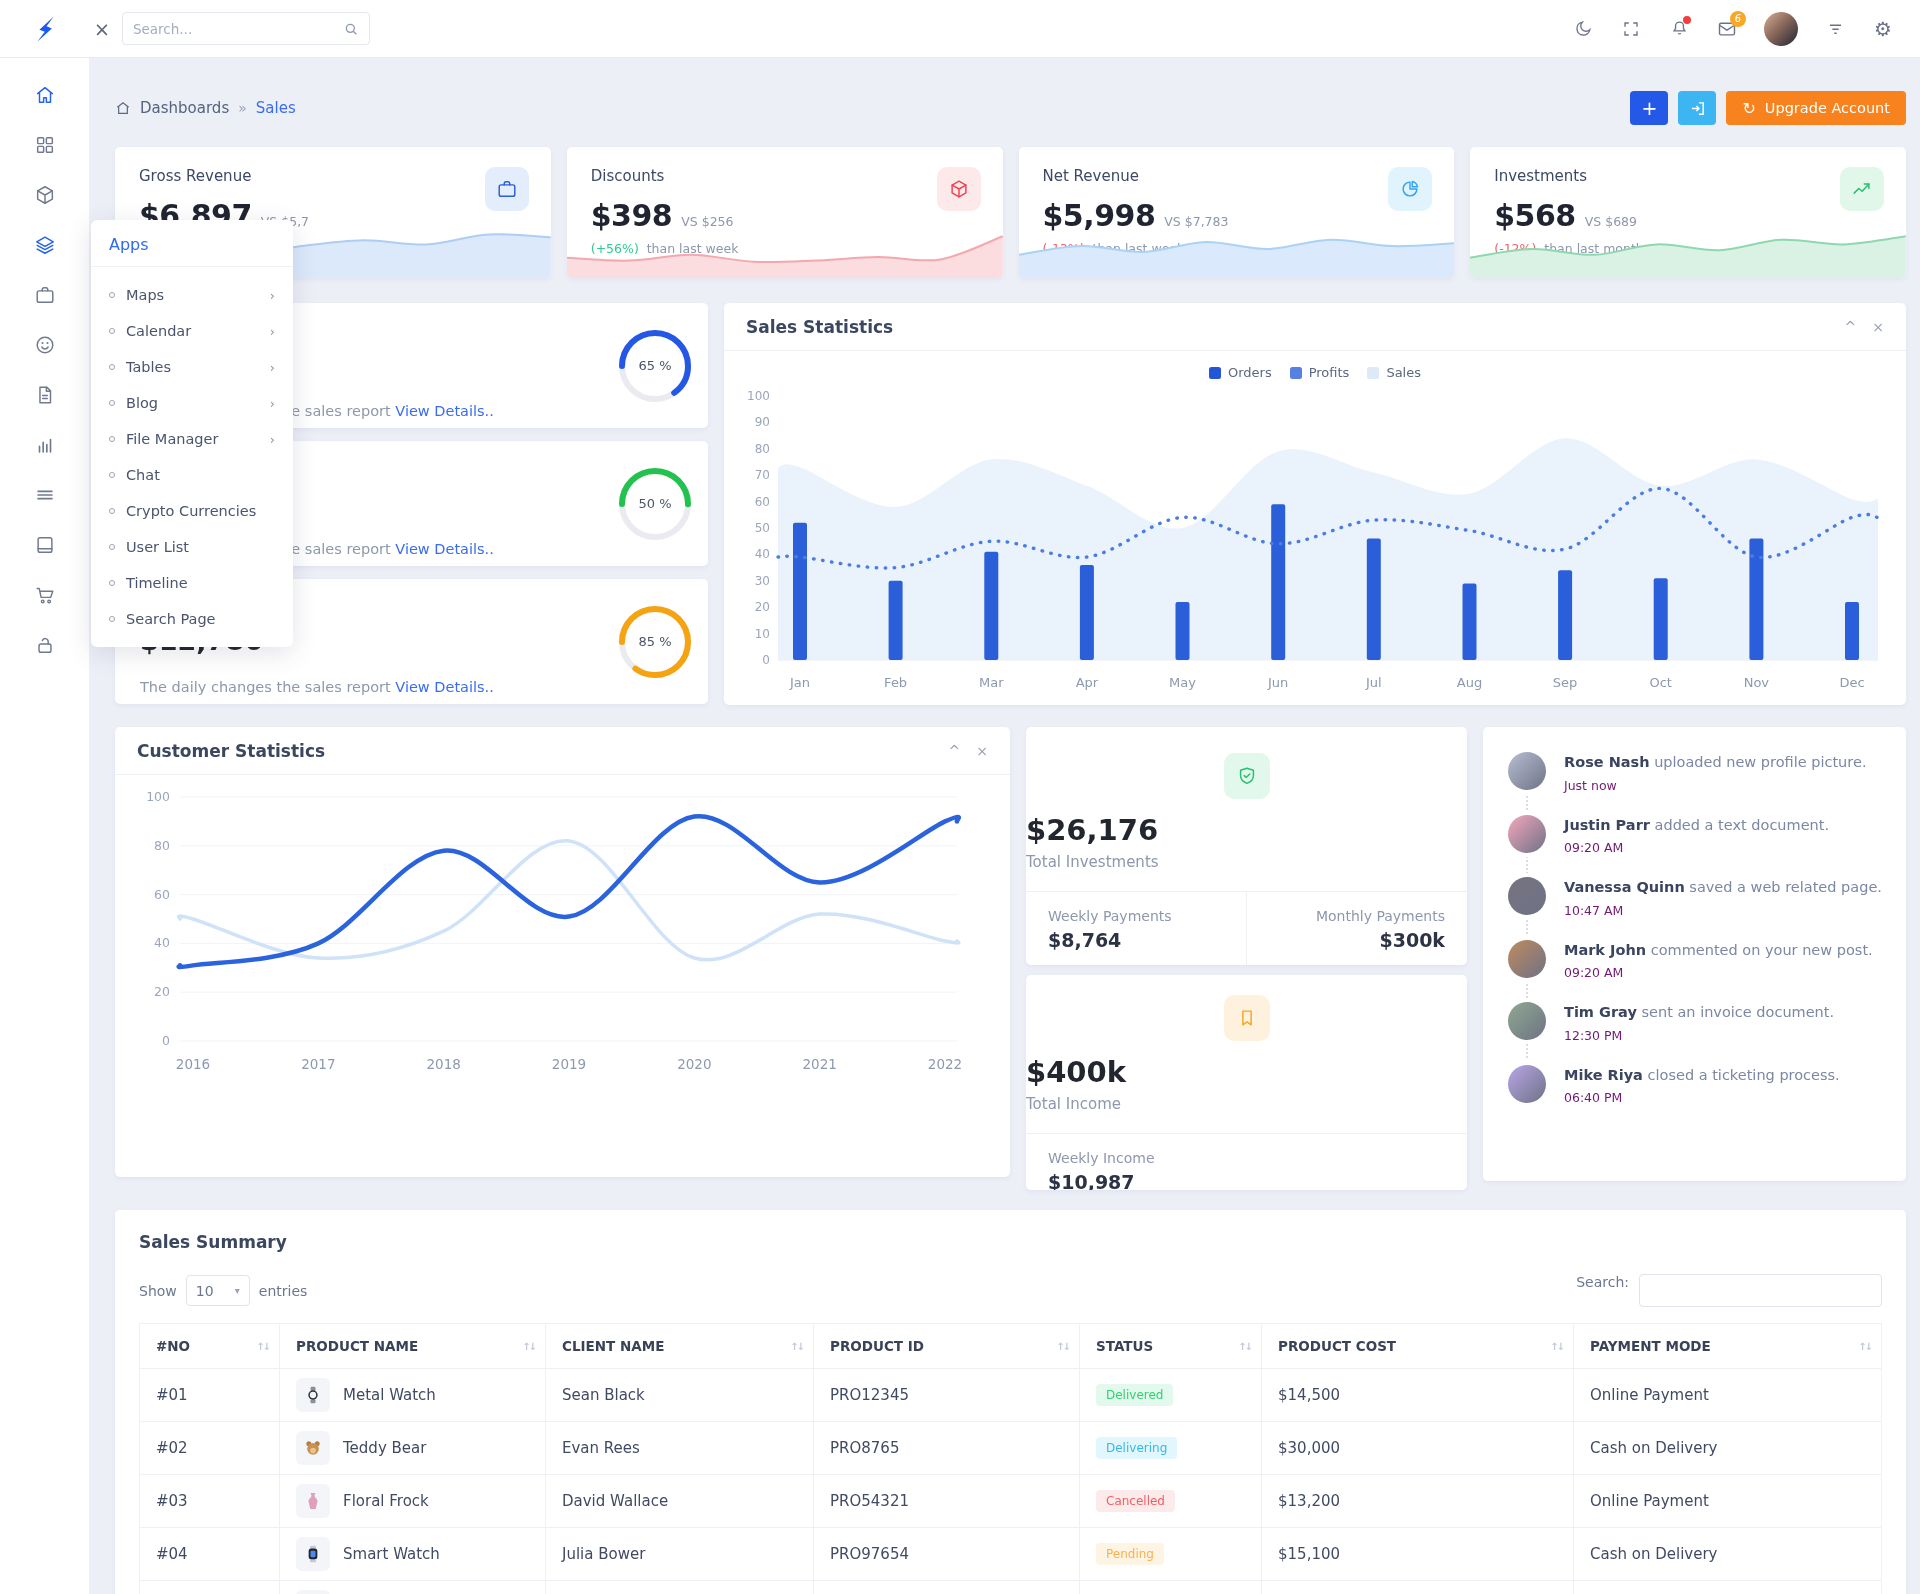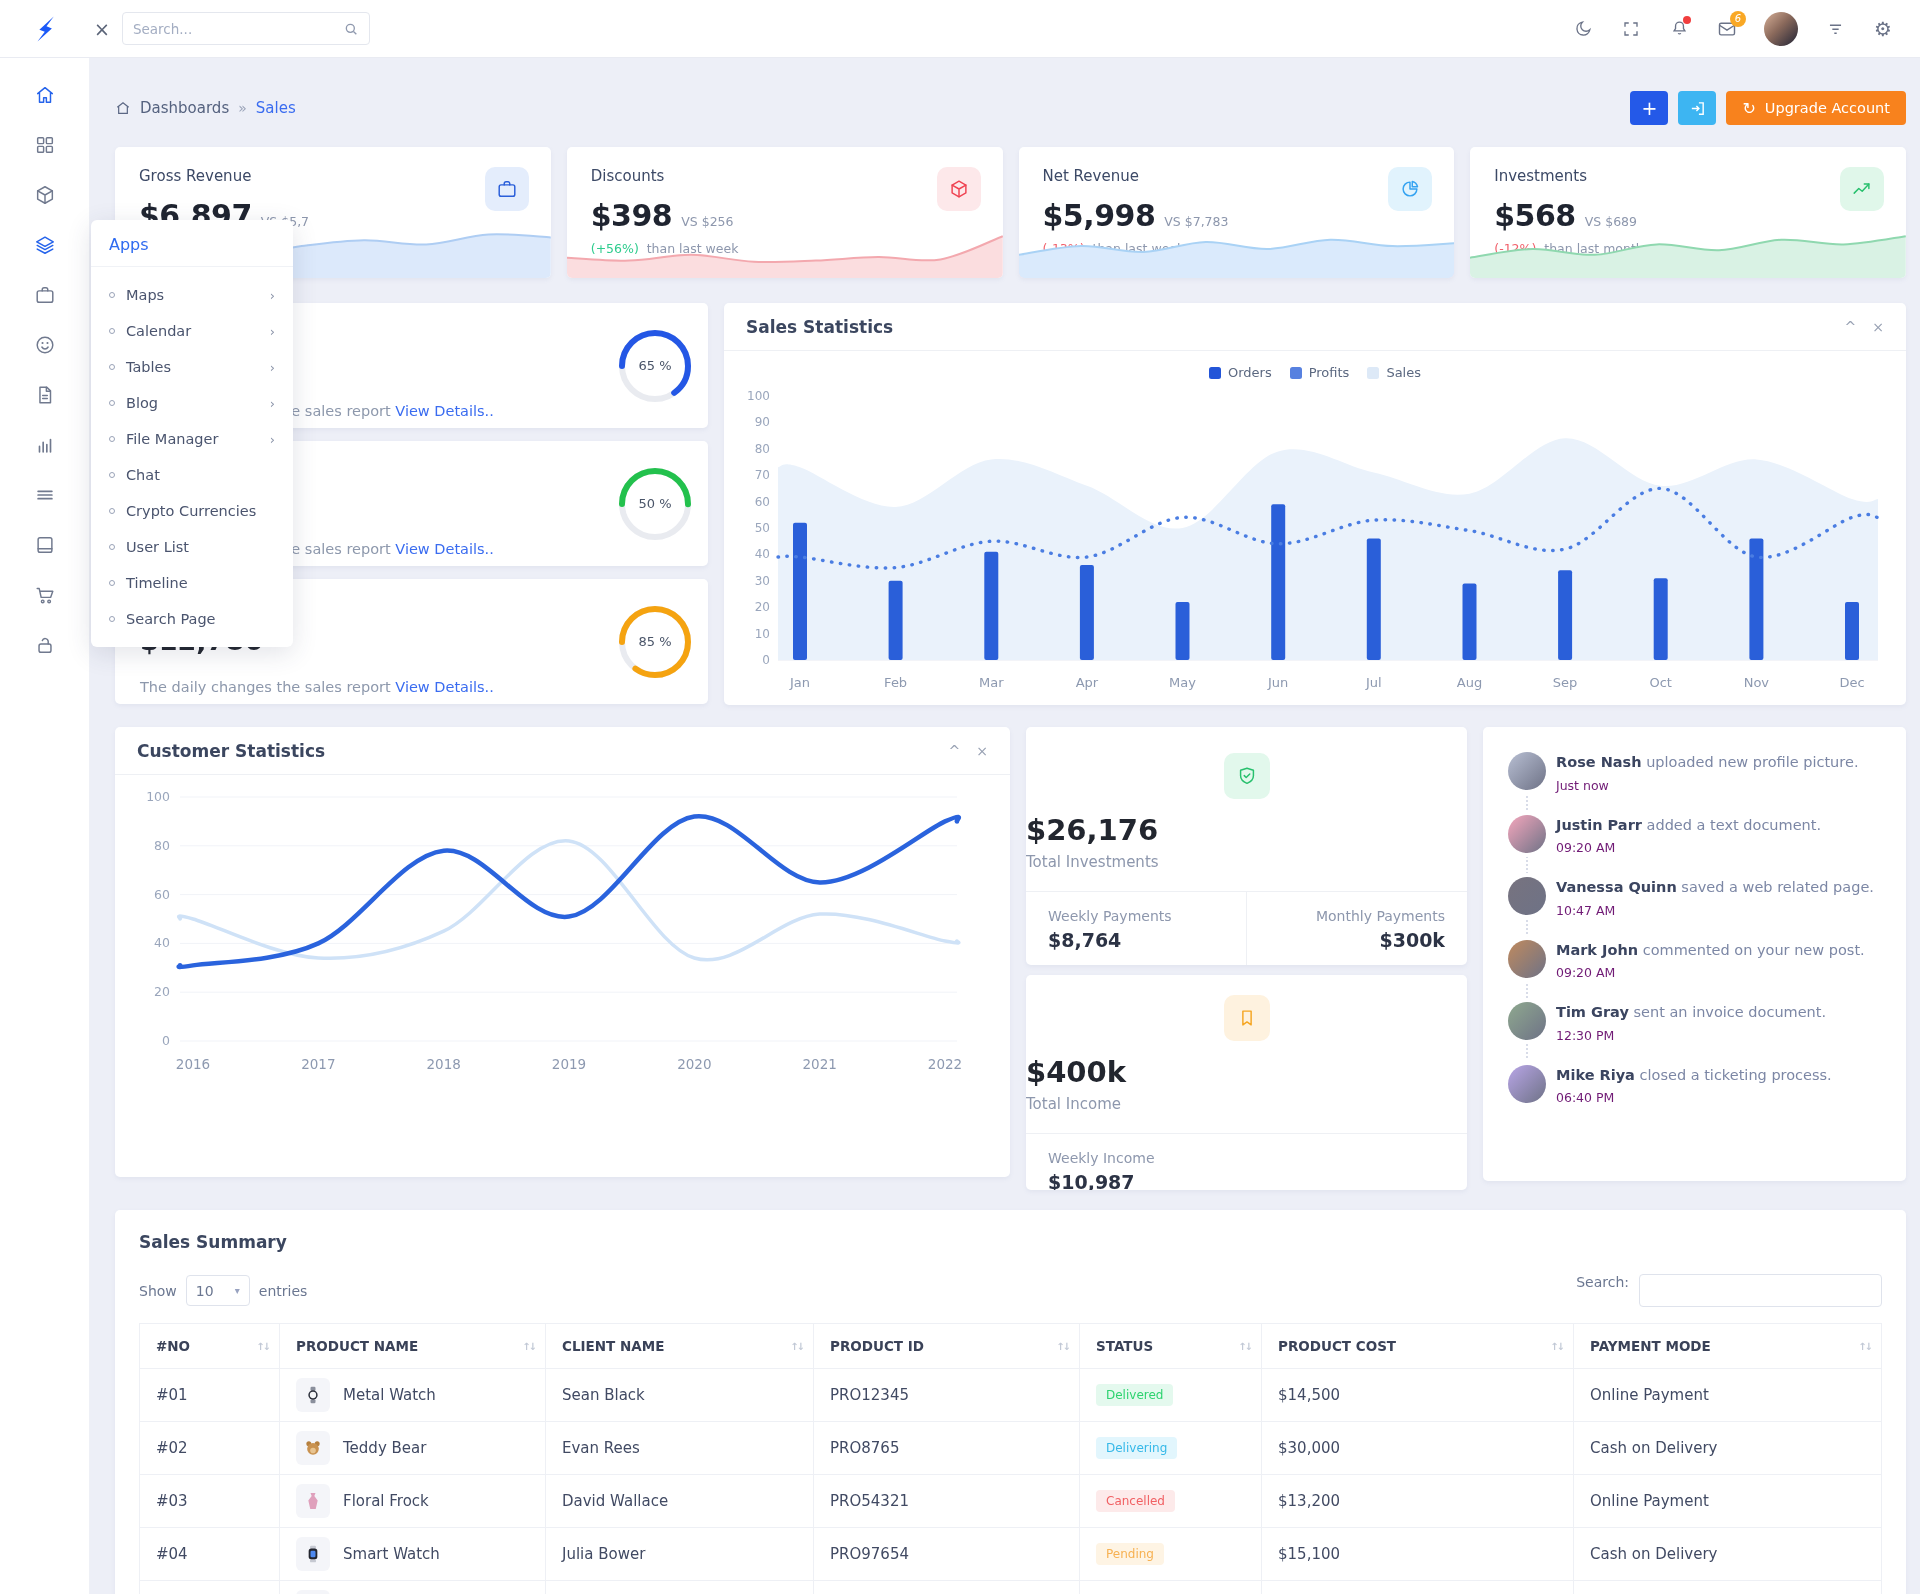--- a/index.html
+++ b/index.html
@@ -90,21 +90,21 @@
   .pay-value{font-size:29px;font-weight:600;color:#22262f;margin-top:14px}
   .pay-label{font-size:15px;color:#8d97ad;margin-top:6px}
   .pay-split{display:flex;border-top:1px solid #eef0f4}
   .pay-cell{flex:1;padding:16px 22px}
   .pay-cell+.pay-cell{border-left:1px solid #eef0f4;text-align:right}
   .pay-cell .l{font-size:14px;color:#8d97ad}
   .pay-cell .v{font-size:19px;font-weight:600;color:#2c3345;margin-top:5px}
   .act-card{flex:1;height:454px}
   .act-list{list-style:none;padding:14px 22px 0 25px;position:relative}
   .act-list::before{content:"";position:absolute;left:43px;top:48px;bottom:58px;border-left:2px dotted #d8dce8}
-  .act-item{display:flex;gap:10px;padding:11px 0;position:relative}
+  .act-item{display:flex;gap:18px;padding:11px 0;position:relative}
   .act-av{width:38px;height:38px;border-radius:50%;flex:none;box-shadow:0 0 0 4px #fff;position:relative;z-index:1}
   .act-txt{font-size:14.5px;color:#7c87a5;line-height:1.35;padding-top:2px}
   .act-txt b{color:#3b4560;font-weight:700}
   .act-time{font-size:12.5px;color:#701a75;margin-top:5px}
   
   .row4{margin-top:20px;height:560px}
   .sum-title{font-size:17px;font-weight:600;color:#3b465f;padding:22px 24px 0}
   .tbl-controls{display:flex;align-items:center;padding:22px 24px 0;font-size:14px;color:#6b7791}
   .sel{width:64px;height:31px;border:1px solid #dfe3ec;border-radius:4px;margin:0 9px;display:flex;
     align-items:center;justify-content:space-between;padding:0 9px;cursor:pointer}

